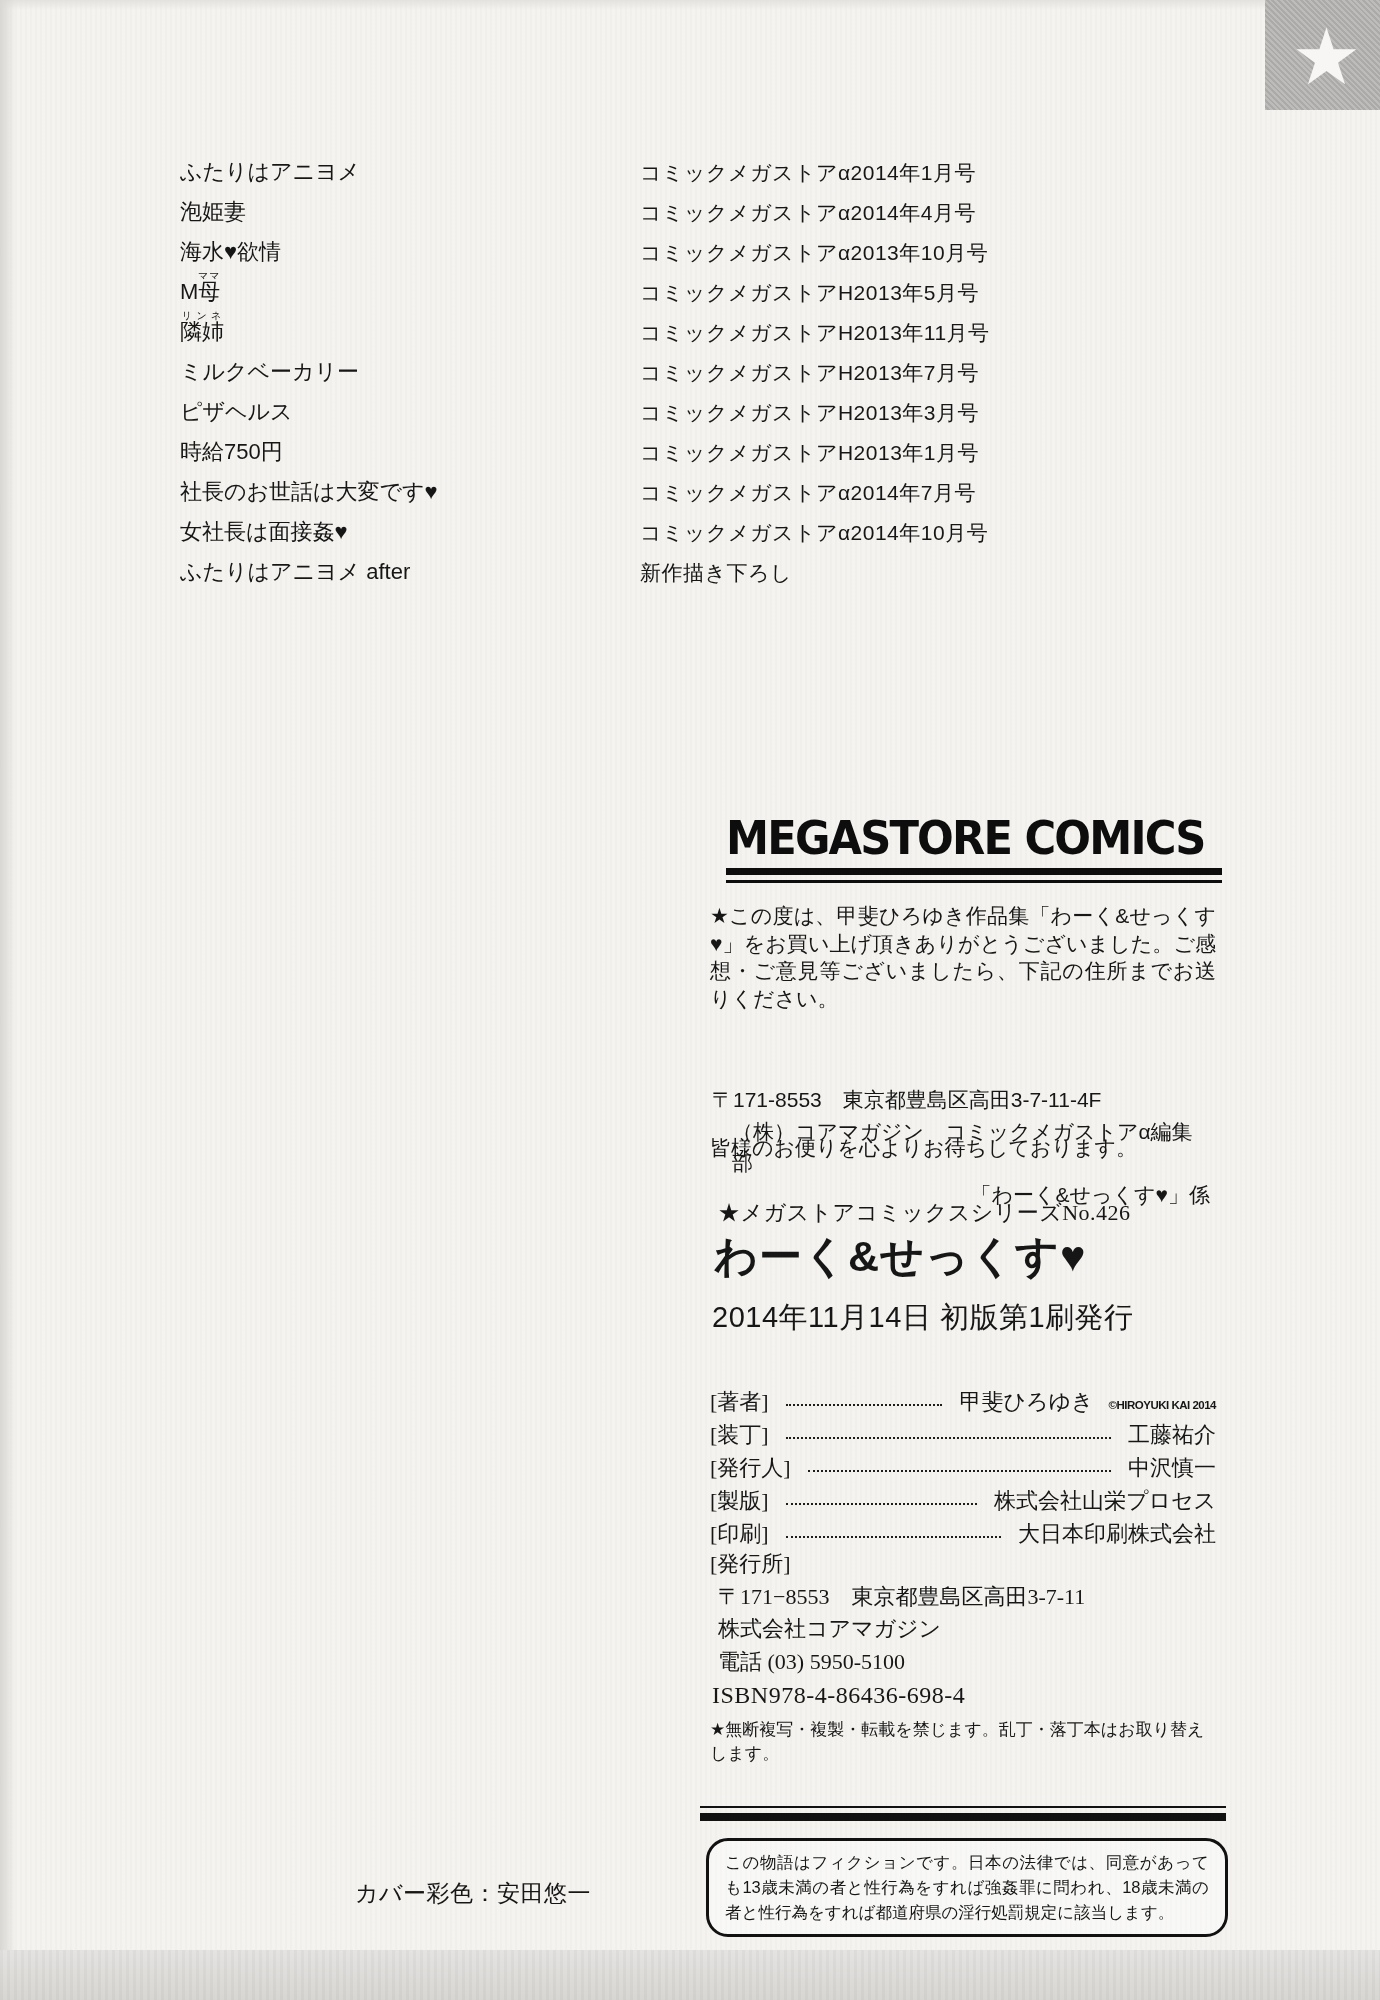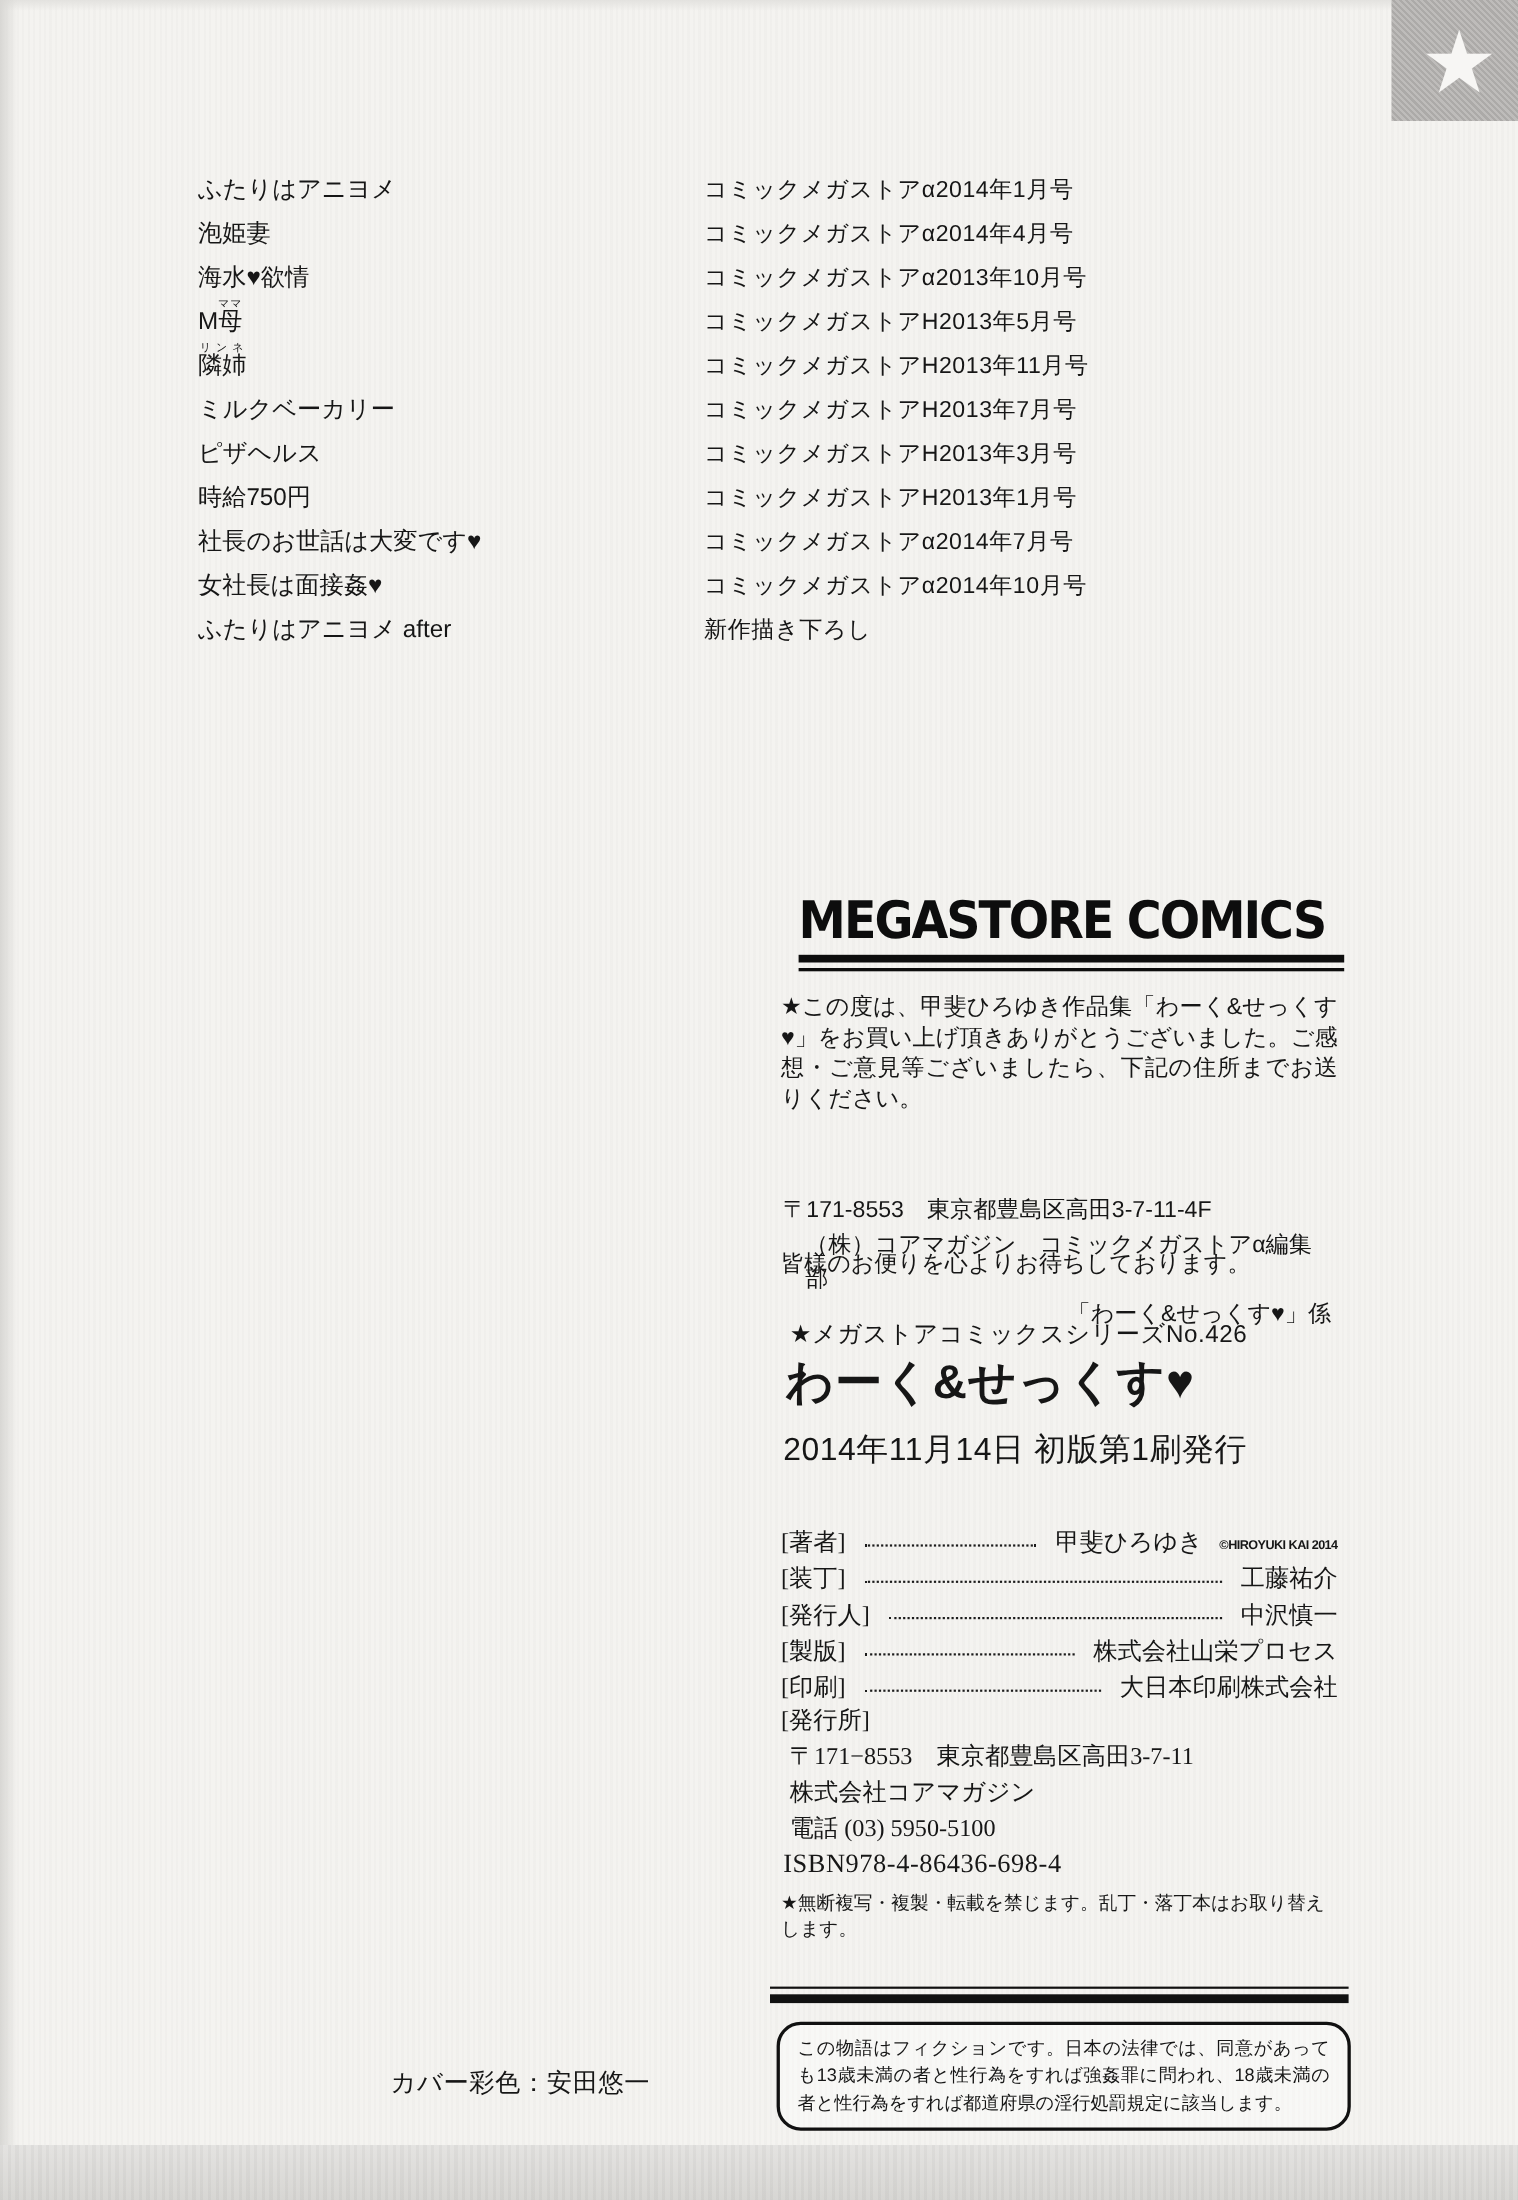--- a/index.html
+++ b/index.html
@@ -55,21 +55,21 @@
   .logo-rule-thin  { margin-top: 5px; height: 3px; background: #0d0d0d; }
 
   
   .thanks-para { left: 710px; top: 902px; width: 506px; font-size: 21px; line-height: 1.32; text-align: justify; }
   .address-block { left: 712px; top: 1084px; width: 498px; font-size: 21px; line-height: 1.5; }
   .address-block div:nth-child(2) { padding-left: 20px; }
   .address-block div:nth-child(3) { text-align: right; }
   .closing-line { left: 710px; top: 1134px; font-size: 21px; }
 
   
-  .series-line { left: 718px; top: 1198px; font-size: 22px; letter-spacing: 0.5px; }
+  .series-line { left: 718px; top: 1198px; font-size: 22px; letter-spacing: 0.5px; font-family: Liberation Serif, serif; }
   .book-title  { left: 714px; top: 1228px; font-size: 43px; font-weight: bold; letter-spacing: 1px; }
   .print-line  { left: 712px; top: 1298px; font-size: 29px; letter-spacing: 0.5px; }
 
   
   .credits-list { left: 710px; top: 1380px; width: 506px; font-family: "Liberation Serif", "DejaVu Serif", serif; }
   .credit-row { display: flex; align-items: flex-end; height: 33px; gap: 10px; }
   .credit-label { font-size: 22px; line-height: 1.05; white-space: nowrap; }
   .credit-leader { flex: 1; height: 14px; border-bottom: 2.5px dotted #1c1c1c; margin: 0 7px 7px 7px; }
   .credit-value { font-size: 22px; line-height: 1.05; white-space: nowrap; }
   .credit-note {

